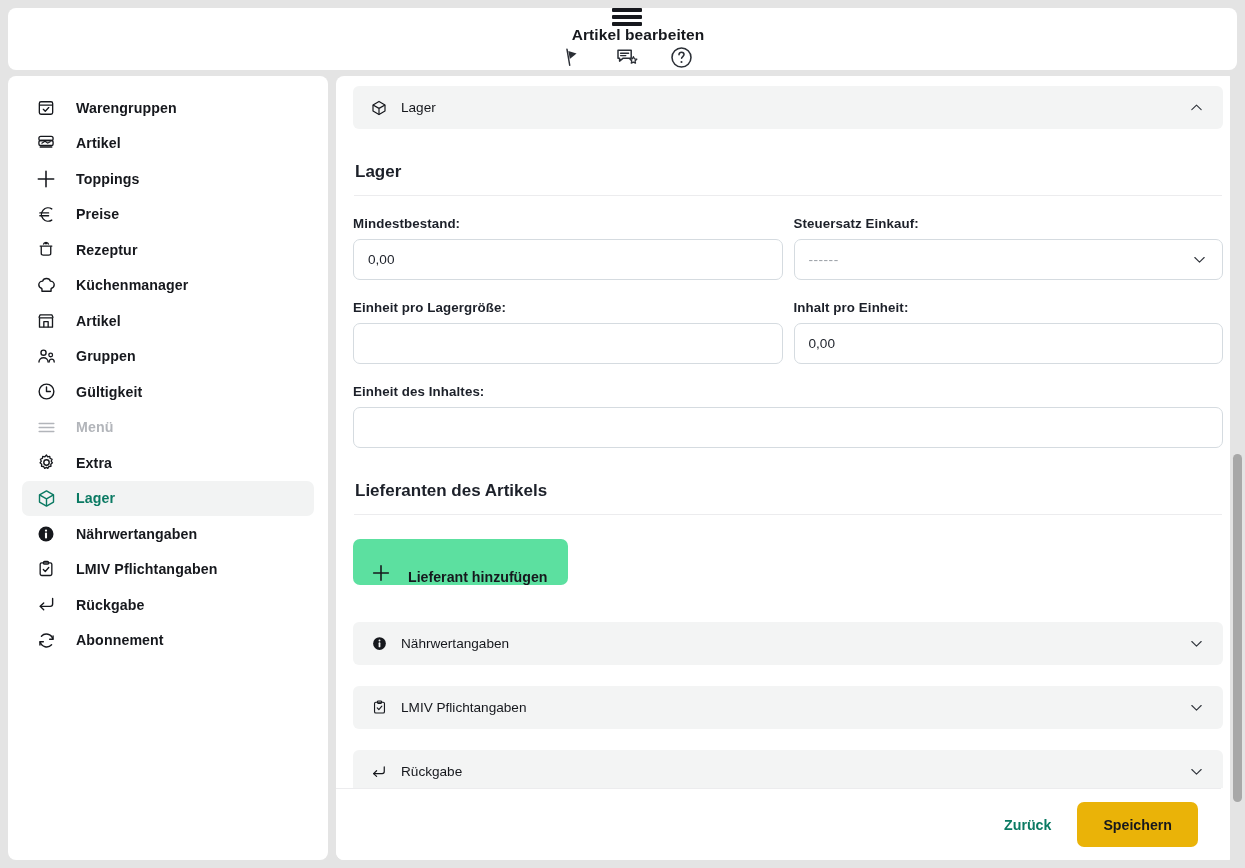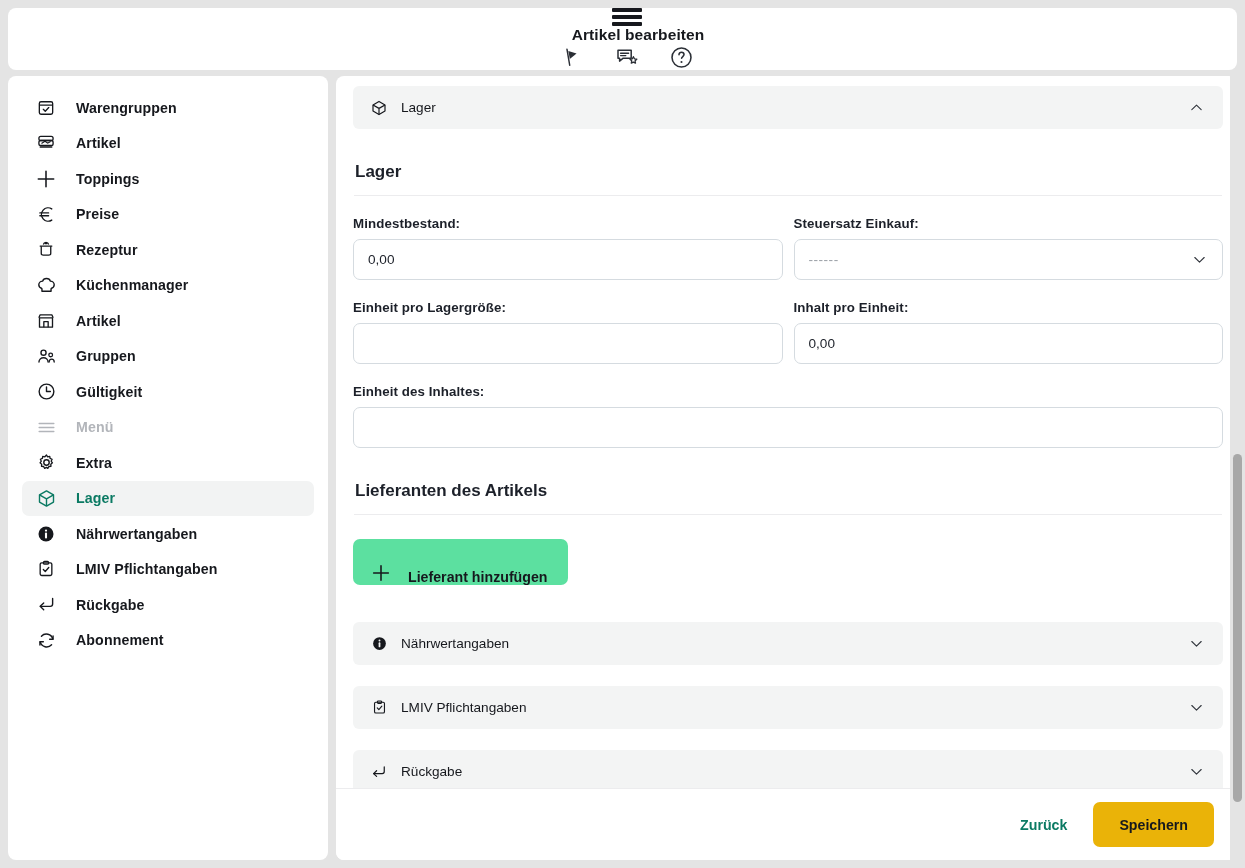--- a/index.html
+++ b/index.html
@@ -98,21 +98,21 @@
     margin-top: 24px;
   }
   .btn-add .plus { width: 24px; height: 24px; margin-right: 15px; display: flex;
     align-items: center; justify-content: center; }
 
   .acc-stack { margin-top: 34px; display: flex; flex-direction: column; gap: 21px; }
   .acc-stack .acc-head { height: 43px; }
 
   
   .footer {
-    position: absolute; left: 0; right: 0; bottom: 0; height: 72px;
+    position: absolute; left: 0; right: 16px; bottom: 0; height: 72px;
     border-top: 1px solid #ececee; background: #fff;
     display: flex; align-items: center; justify-content: flex-end;
     padding-right: 23px; gap: 8px;
   }
   .btn-link {
     background: none; border: none; cursor: pointer; font-family: inherit;
     font-size: 14.2px; font-weight: bold; color: #0b7a63; padding: 10px 18px;
   }
   .btn-primary {
     background: #eab308; border: none; border-radius: 7px; cursor: pointer;

